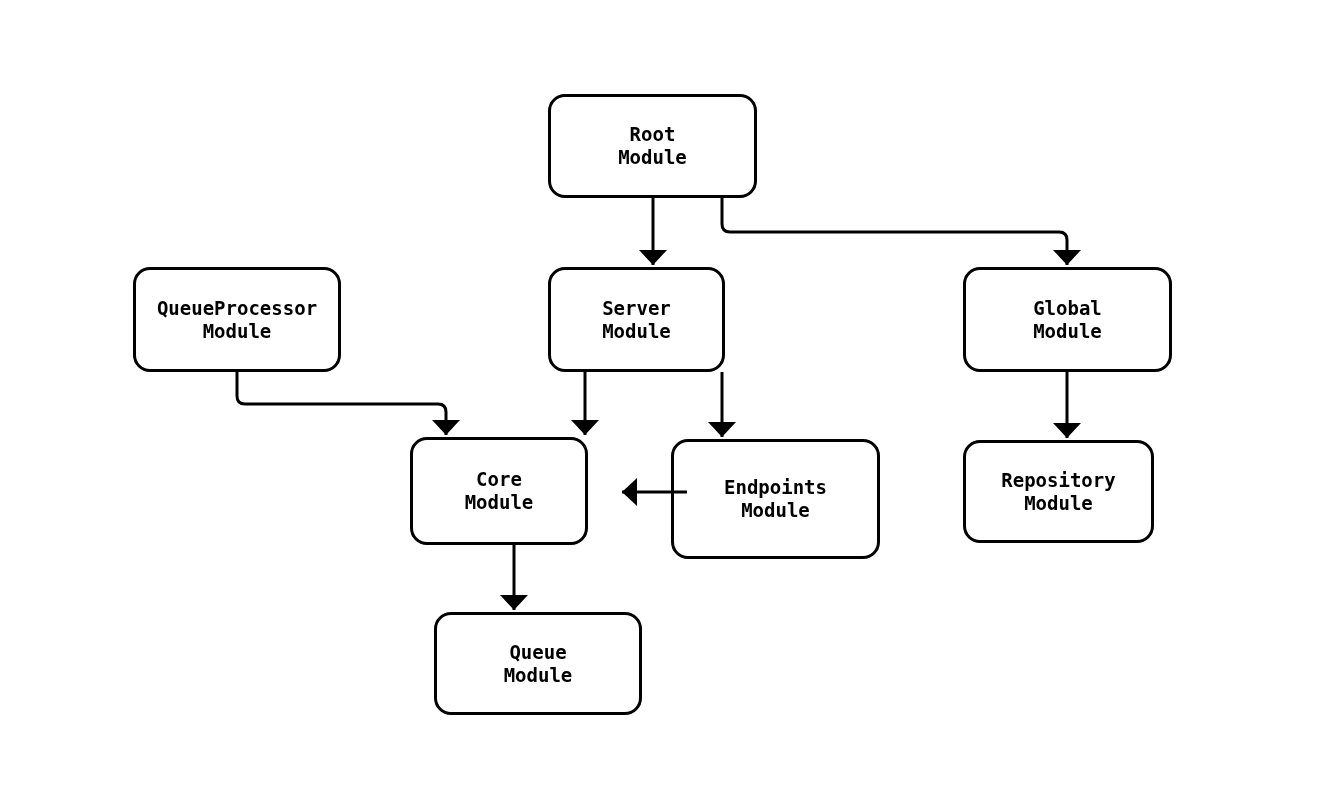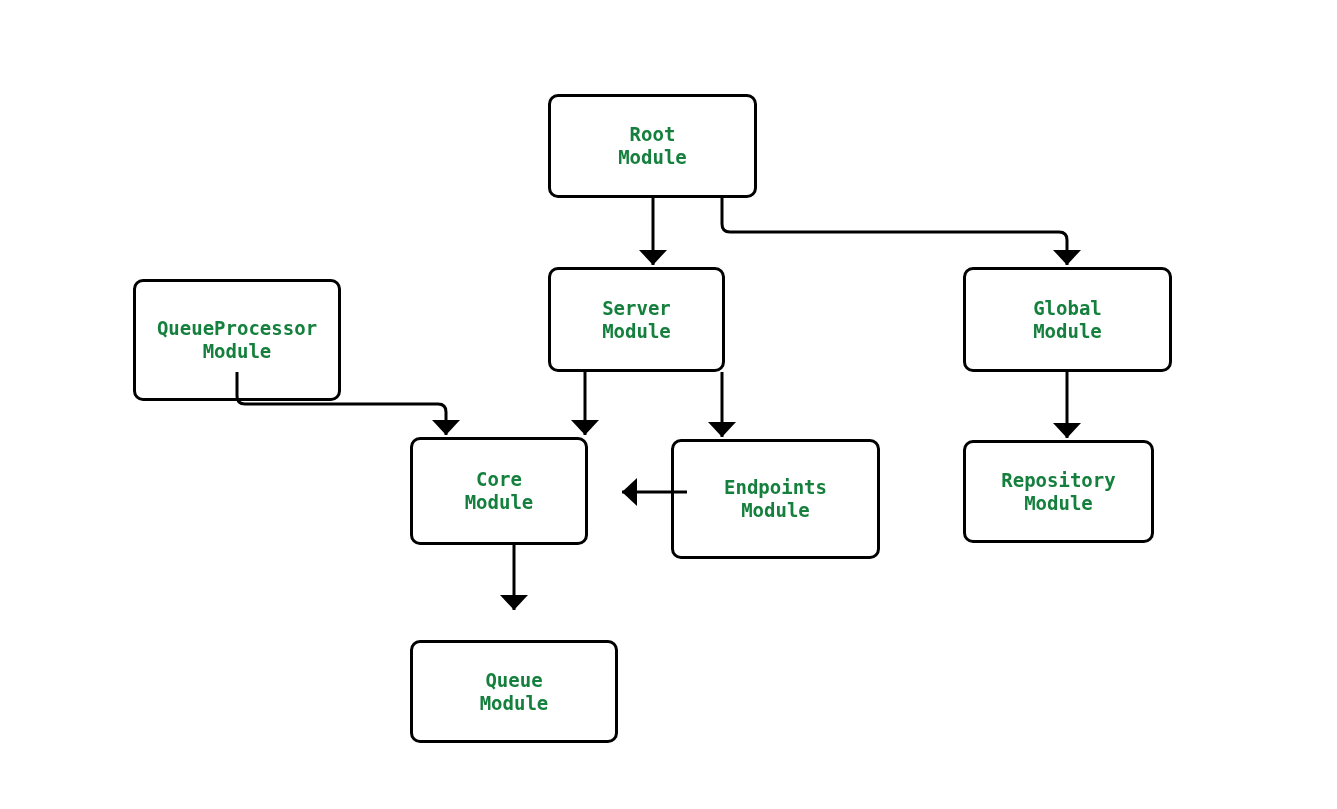--- a/index.html
+++ b/index.html
@@ -12,41 +12,41 @@
     width: 1337px;
     height: 809px;
     background: #ffffff;
     font-family: "DejaVu Sans Mono", "Liberation Mono", monospace;
     overflow: hidden;
   }
   .node {
     position: absolute;
     box-sizing: border-box;
     border: 3px solid #000000;
-    border-radius: 10px;
+    border-radius: 17px;
     background: #ffffff;
     display: flex;
     align-items: center;
     justify-content: center;
     text-align: center;
     font-weight: bold;
     font-size: 19px;
     line-height: 23px;
-    color: #15803d;
+    color: #000000;
     white-space: pre-line;
     z-index: 1;
   }
   .node-root          { left: 548px; top:  94px; width: 209px; height: 104px; }
-  .node-queueprocessor{ left: 133px; top: 279px; width: 208px; height: 122px; }
+  .node-queueprocessor{ left: 133px; top: 267px; width: 208px; height: 105px; }
   .node-server        { left: 548px; top: 267px; width: 177px; height: 105px; }
   .node-global        { left: 963px; top: 267px; width: 209px; height: 105px; }
   .node-core          { left: 410px; top: 437px; width: 178px; height: 108px; }
   .node-endpoints     { left: 671px; top: 439px; width: 209px; height: 120px; }
   .node-repository    { left: 963px; top: 440px; width: 191px; height: 103px; }
-  .node-queue         { left: 410px; top: 612px; width: 208px; height: 103px; margin-top: 28px; }
+  .node-queue         { left: 434px; top: 612px; width: 208px; height: 103px; }
   .edges-layer {
     position: absolute;
     left: 0; top: 0;
     width: 1337px;
     height: 809px;
     z-index: 2;
     pointer-events: none;
   }
   .edge {
     fill: none;

